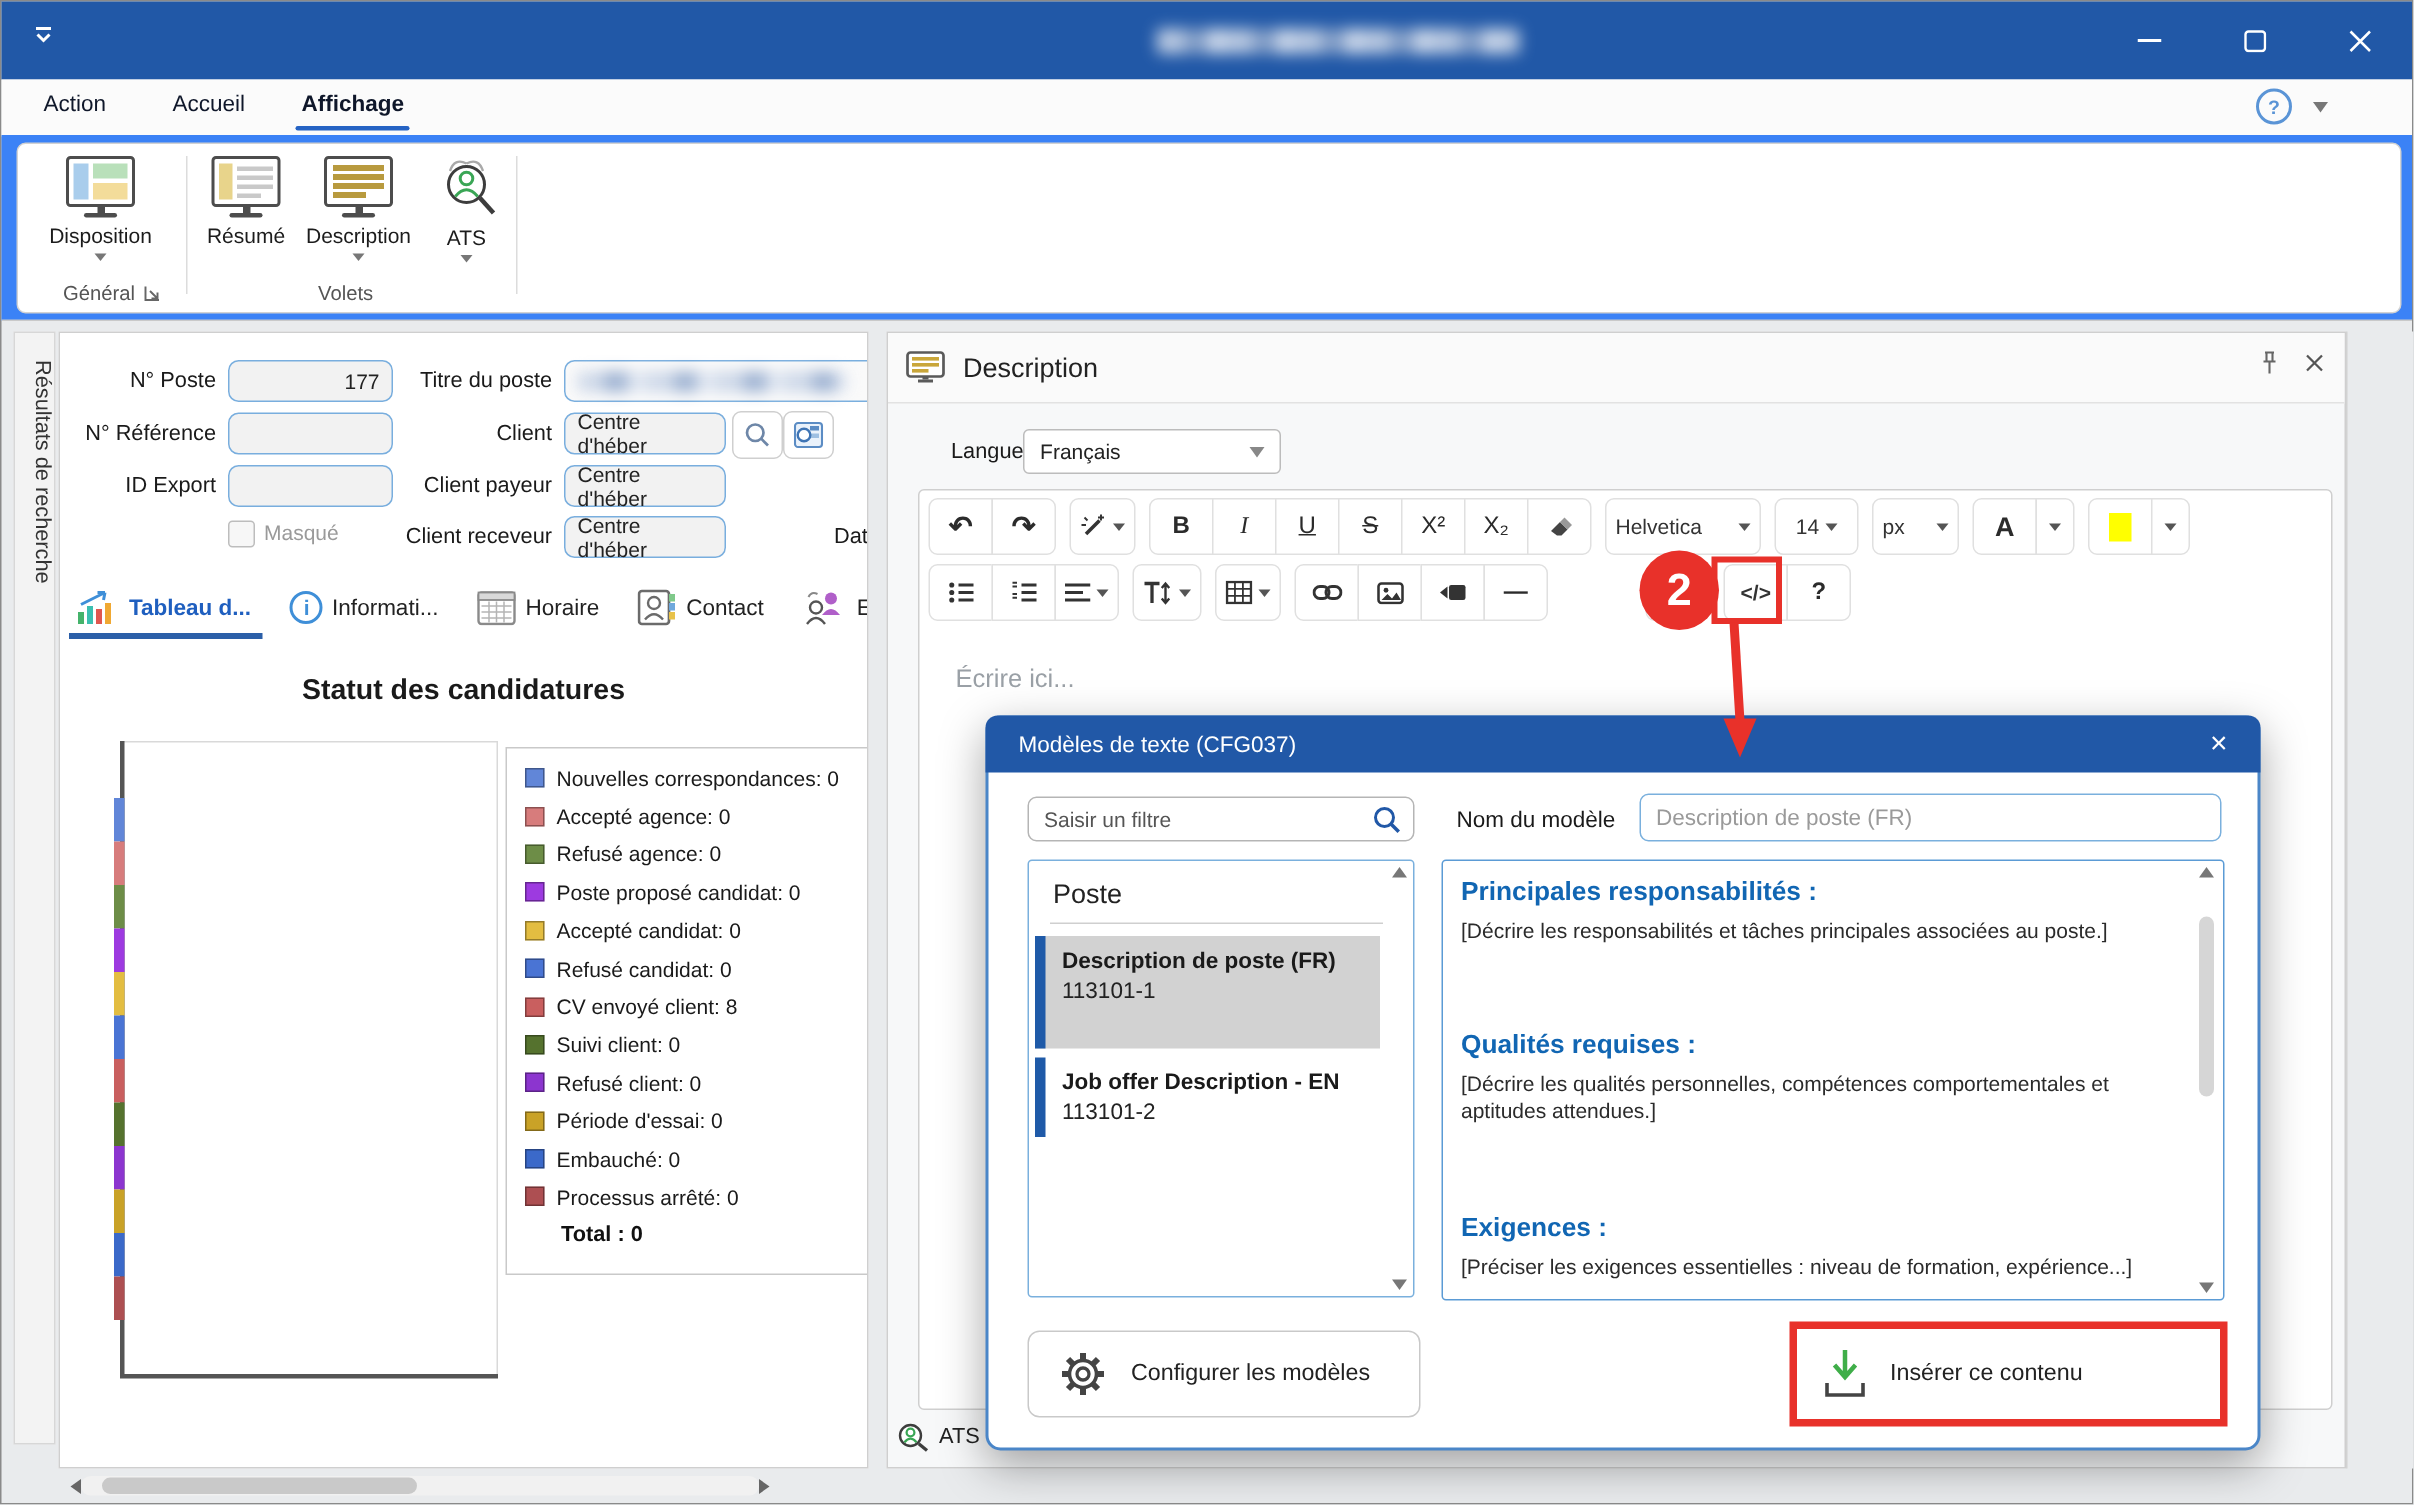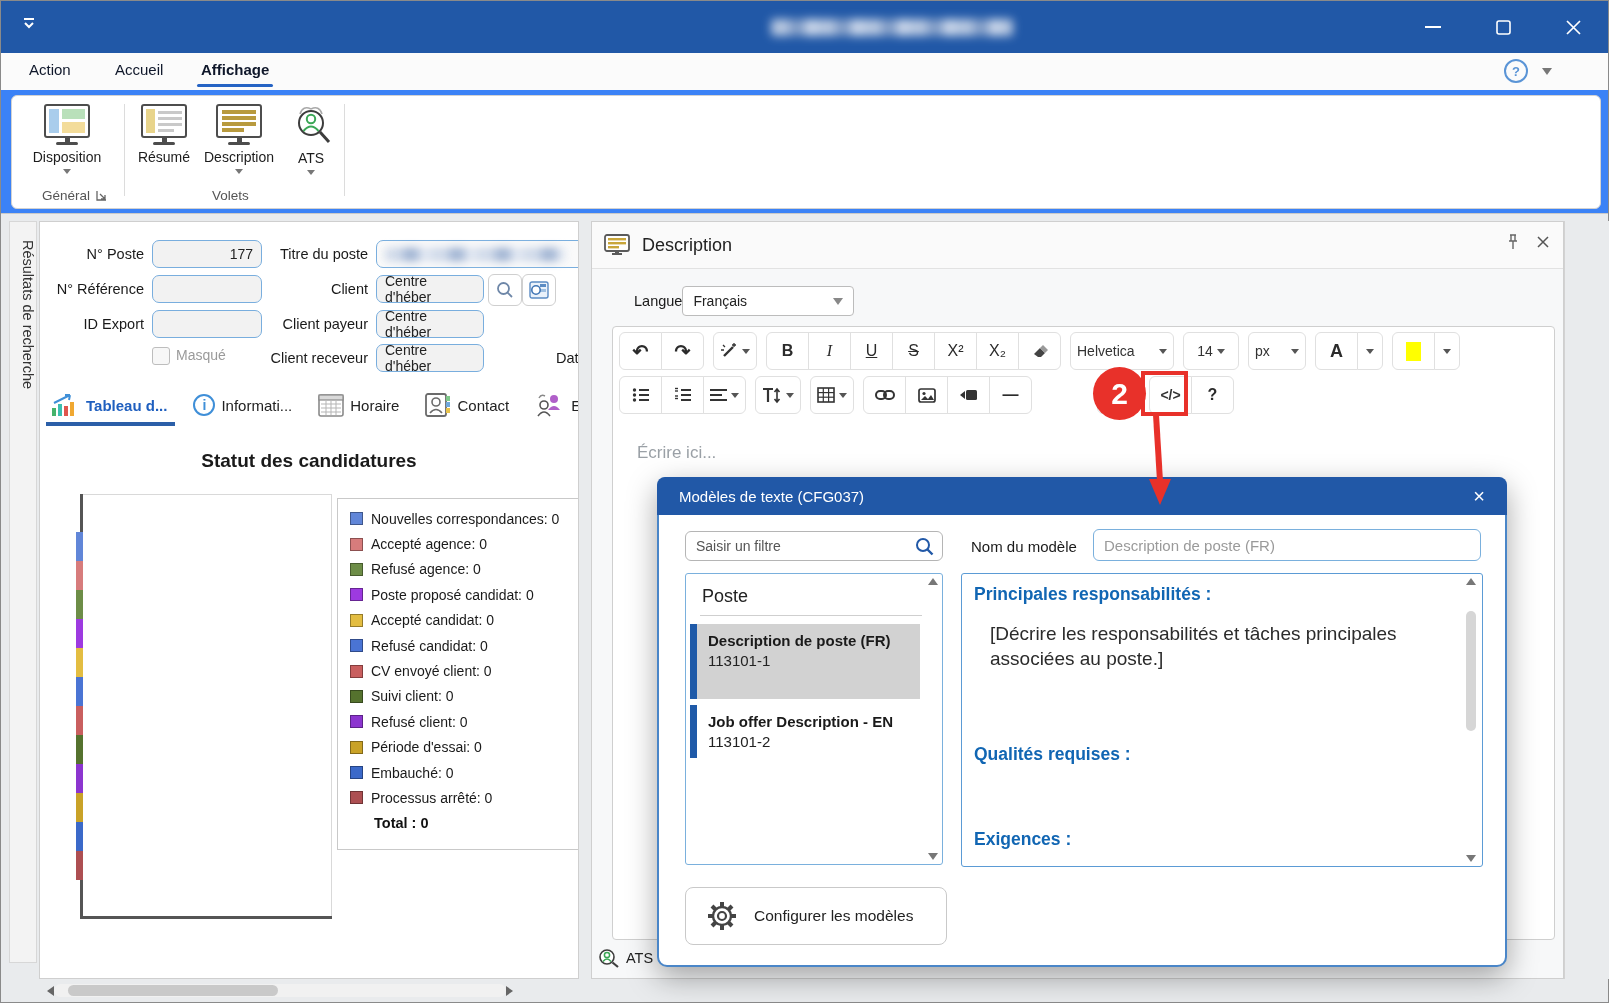--- a/index.html
+++ b/index.html
@@ -114,21 +114,21 @@
   .mlist-h{font-size:18px;color:#222;margin:12px 0 8px 16px}
   .mlist-hr{height:1px;background:#cfcfcf;margin:0 20px 8px 14px}
   .litem{position:relative;margin:0 22px 6px 4px;padding:8px 8px 8px 18px}
   .litem .bar{position:absolute;left:0;top:0;bottom:0;width:7px;background:#1f5aa8}
   .litem.sel{background:#d2d2d2}
   .litem .t1{font-size:15px;font-weight:bold;color:#1a1a1a}
   .litem .t2{font-size:15px;color:#222;margin-top:3px}
   .vrail{position:absolute;right:3px;top:4px;bottom:4px;width:13px;display:flex;flex-direction:column;justify-content:space-between;align-items:center}
   .mprev{position:absolute;left:302px;top:94px;width:522px;height:294px;border:1.5px solid #5b9bd5;border-radius:3px;box-sizing:border-box;background:#fff;overflow:hidden;padding:10px 30px 0 12px}
   .mprev h4{margin:0 0 6px 0;font-size:17.5px;color:#1166b3}
-  .mprev p{margin:16px;font-size:19px;color:#2b2b2b;line-height:1.33}
+  .mprev p{margin:0;font-size:14px;color:#2b2b2b;line-height:1.33}
   .gap1{height:56px}.gap2{height:58px}
   .prev-rail{position:absolute;right:4px;top:4px;bottom:4px;width:14px;display:flex;flex-direction:column;align-items:center}
   .prev-thumb{width:10px;height:120px;background:#d6d6d6;border-radius:5px;margin-top:26px}
   .mbtn{position:absolute;height:58px;border:1px solid #c9c9c9;border-radius:8px;background:#fff;display:flex;align-items:center;gap:14px;padding:0 18px;font-size:15.5px;color:#222;box-sizing:border-box}
   .cfgbtn{left:26px;top:408px;width:262px}
   .redrect{position:absolute;left:534px;top:402px;width:292px;height:70px;border:5px solid #e8312a;box-sizing:border-box;background:#fff;display:flex;align-items:center;gap:14px;padding:0 16px}
   .redrect span{font-size:15.5px;color:#222}
 
   
   .stepcircle{position:absolute;left:1092px;top:366px;width:53px;height:53px;border-radius:50%;background:#e8312a;color:#fff;font-size:30px;font-weight:bold;display:flex;align-items:center;justify-content:center;z-index:20}
@@ -401,21 +401,21 @@
           <div class="legend-row">
             <span class="swatch" style="background: rgb(227, 189, 65);"></span>
             <span class="legend-text">Accepté candidat: 0</span>
           </div>
           <div class="legend-row">
             <span class="swatch" style="background: rgb(74, 116, 212);"></span>
             <span class="legend-text">Refusé candidat: 0</span>
           </div>
           <div class="legend-row">
             <span class="swatch" style="background: rgb(201, 95, 95);"></span>
-            <span class="legend-text">CV envoyé client: 0</span>
+            <span class="legend-text">CV envoyé client: 8</span>
           </div>
           <div class="legend-row">
             <span class="swatch" style="background: rgb(85, 114, 46);"></span>
             <span class="legend-text">Suivi client: 0</span>
           </div>
           <div class="legend-row">
             <span class="swatch" style="background: rgb(140, 53, 207);"></span>
             <span class="legend-text">Refusé client: 0</span>
           </div>
           <div class="legend-row">
@@ -693,20 +693,21 @@
         <span class="tri up"></span>
         <span class="tri down"></span>
       </div>
     </div>
 
     <div class="mprev">
       <h4>Principales responsabilités :</h4>
       <p>[Décrire les responsabilités et tâches principales associées au poste.]</p>
       <div class="gap1"></div>
       <h4>Qualités requises :</h4>
+      <p>[Décrire les qualités personnelles, compétences comportementales et aptitudes attendues.]</p>
       <div class="gap2"></div>
       <h4>Exigences :</h4>
       <p>[Préciser les exigences essentielles : niveau de formation, expérience...]</p>
       <div class="prev-rail">
         <span class="tri up"></span>
         <span class="prev-thumb"></span>
         <span class="tri down" style="position:absolute;bottom:0"></span>
       </div>
     </div>
 
@@ -721,20 +722,29 @@
             <line x1="27" y1="18" x2="32" y2="18"></line>
             <line x1="8" y1="8" x2="11.5" y2="11.5"></line>
             <line x1="24.5" y1="24.5" x2="28" y2="28"></line>
             <line x1="28" y1="8" x2="24.5" y2="11.5"></line>
             <line x1="11.5" y1="24.5" x2="8" y2="28"></line>
           </g>
       </svg>
       <span>Configurer les modèles</span>
     </div>
 
+    <div class="redrect">
+      <span style="display:flex;align-items:center;gap:14px">
+        <svg width="32" height="36" viewBox="0 0 32 36">
+          <path d="M16 2 v16 M9 12 l7 8 7 -8" stroke="#3fae49" stroke-width="3" fill="none"></path>
+          <path d="M4 24 v8 h24 v-8" stroke="#444" stroke-width="2.4" fill="none"></path>
+        </svg>
+        <span>Insérer ce contenu</span>
+      </span>
+    </div>
   </div>
 
   <div class="stepcircle">2</div>
   <div class="redbox"></div>
   <svg class="arrow" width="60" height="96" viewBox="0 0 60 96">
     <line x1="27" y1="2" x2="31" y2="68" stroke="#e8312a" stroke-width="6"></line>
     <polygon points="31,92 20,66 42,66" fill="#e8312a"></polygon>
   </svg>
 
 </div>

